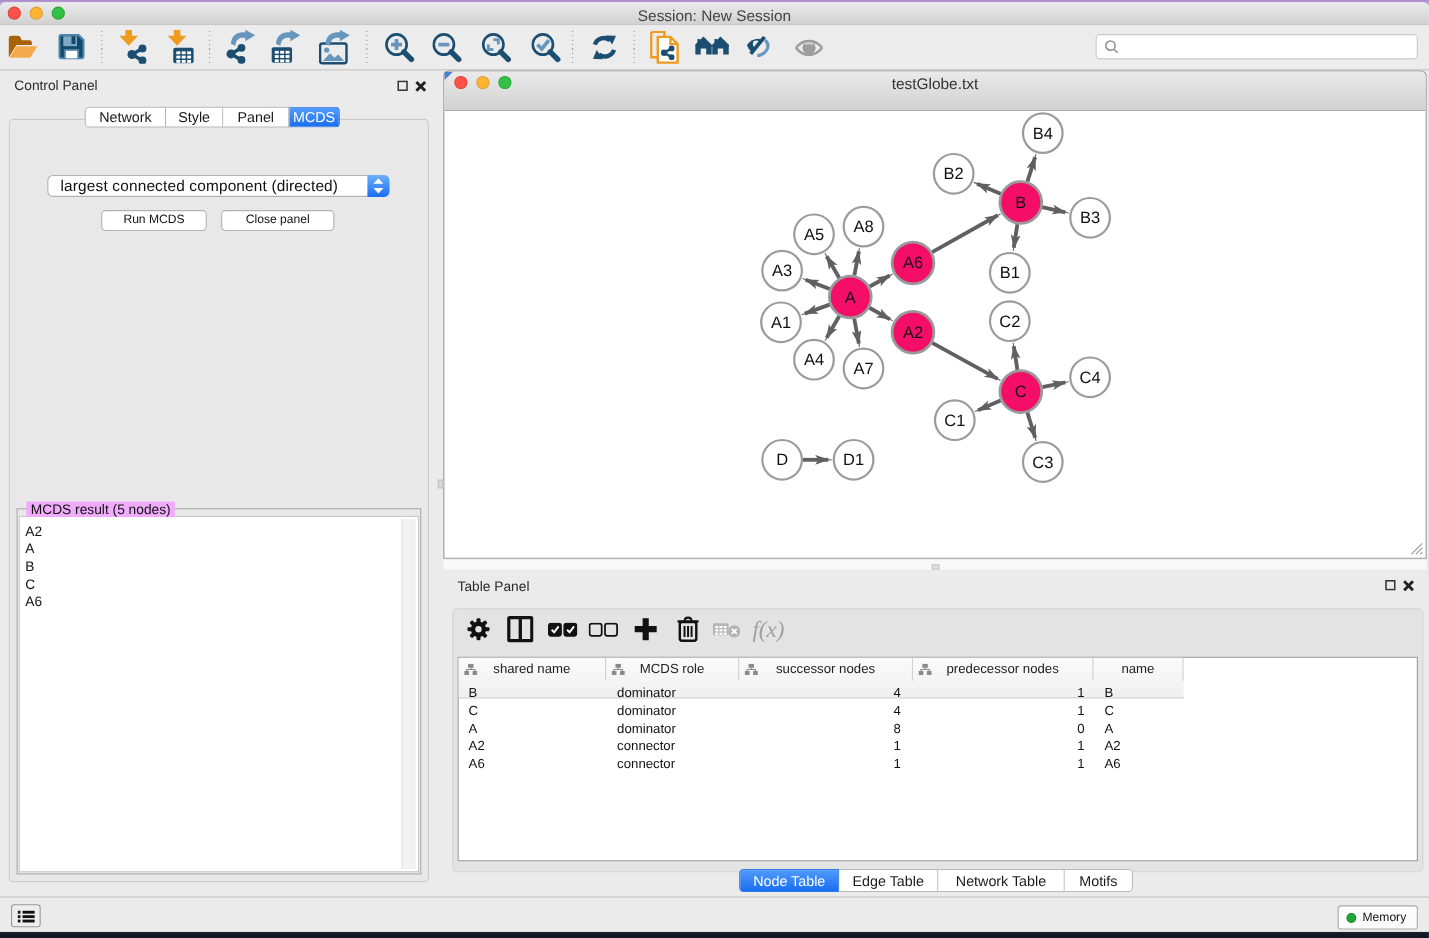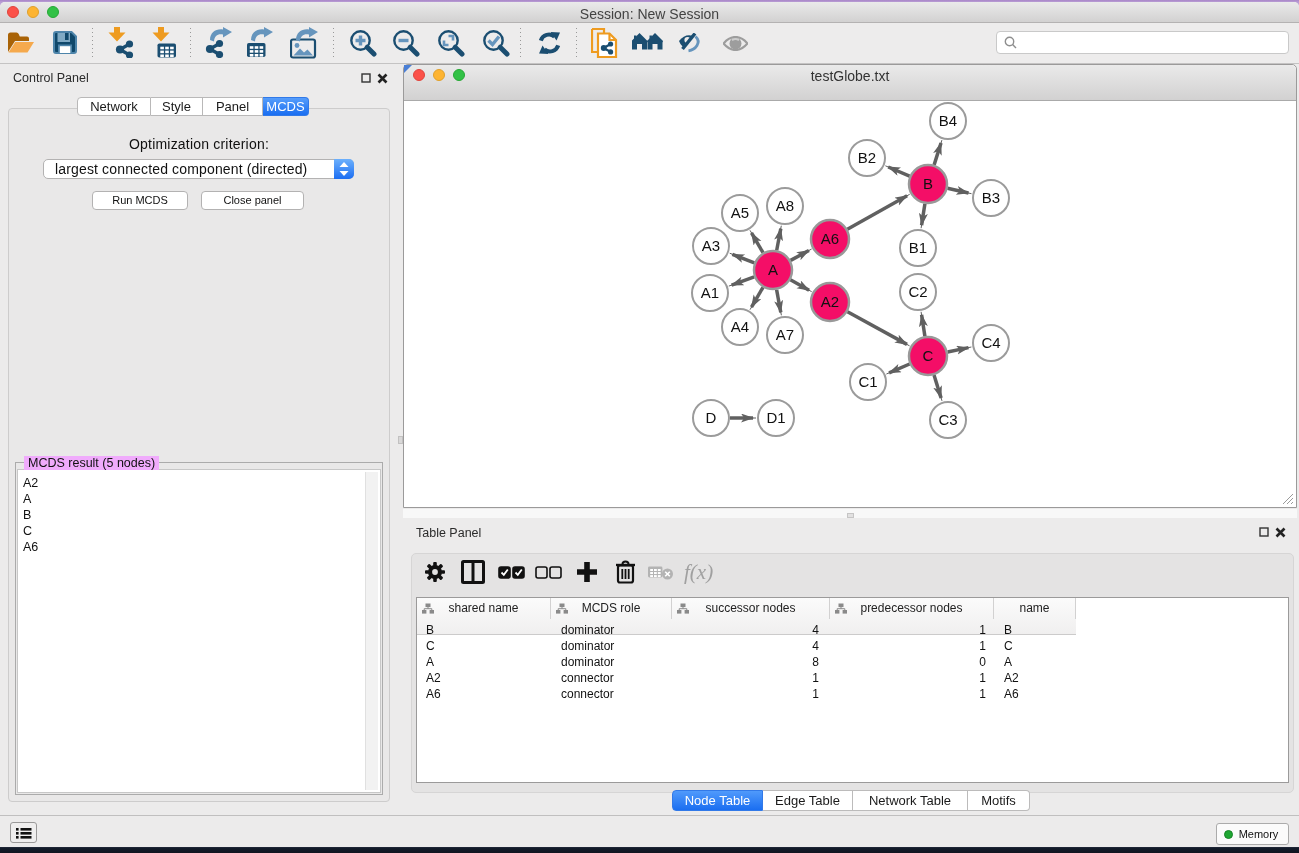--- a/index.html
+++ b/index.html
@@ -252,21 +252,20 @@
       <svg class="abs" style="left:377px;top:73px;" width="11" height="11" viewBox="0 0 11 11" xmlns="http://www.w3.org/2000/svg">
         <path d="M1.5,1.5 L9.5,9.5 M9.5,1.5 L1.5,9.5" stroke="#222" stroke-width="2.6"></path>
       </svg>
   <div id="cp-panel"></div>
   <div id="cp-tabs">
     <div class="seg first" style="width:74px">Network</div>
     <div class="seg" style="width:52px">Style</div>
     <div class="seg" style="width:60px">Panel</div>
     <div class="seg sel last" style="width:46px">MCDS</div>
   </div>
-  <div id="opt-label">Optimization criterion:</div>
   <div id="dd">largest connected component (directed)
     <div id="dd-cap">
           <svg class="abs" style="left:4px;top:2px;" width="12" height="16" viewBox="0 0 12 16" xmlns="http://www.w3.org/2000/svg">
             <path d="M6,1 L10.5,6 L1.5,6 Z" fill="#fff"></path>
             <path d="M6,15 L10.5,10 L1.5,10 Z" fill="#fff"></path>
           </svg>
         </div>
   </div>
   <div class="btn" style="left:92px; top:191px; width:96px;">Run MCDS</div>
   <div class="btn" style="left:201px; top:191px; width:103px;">Close panel</div>

